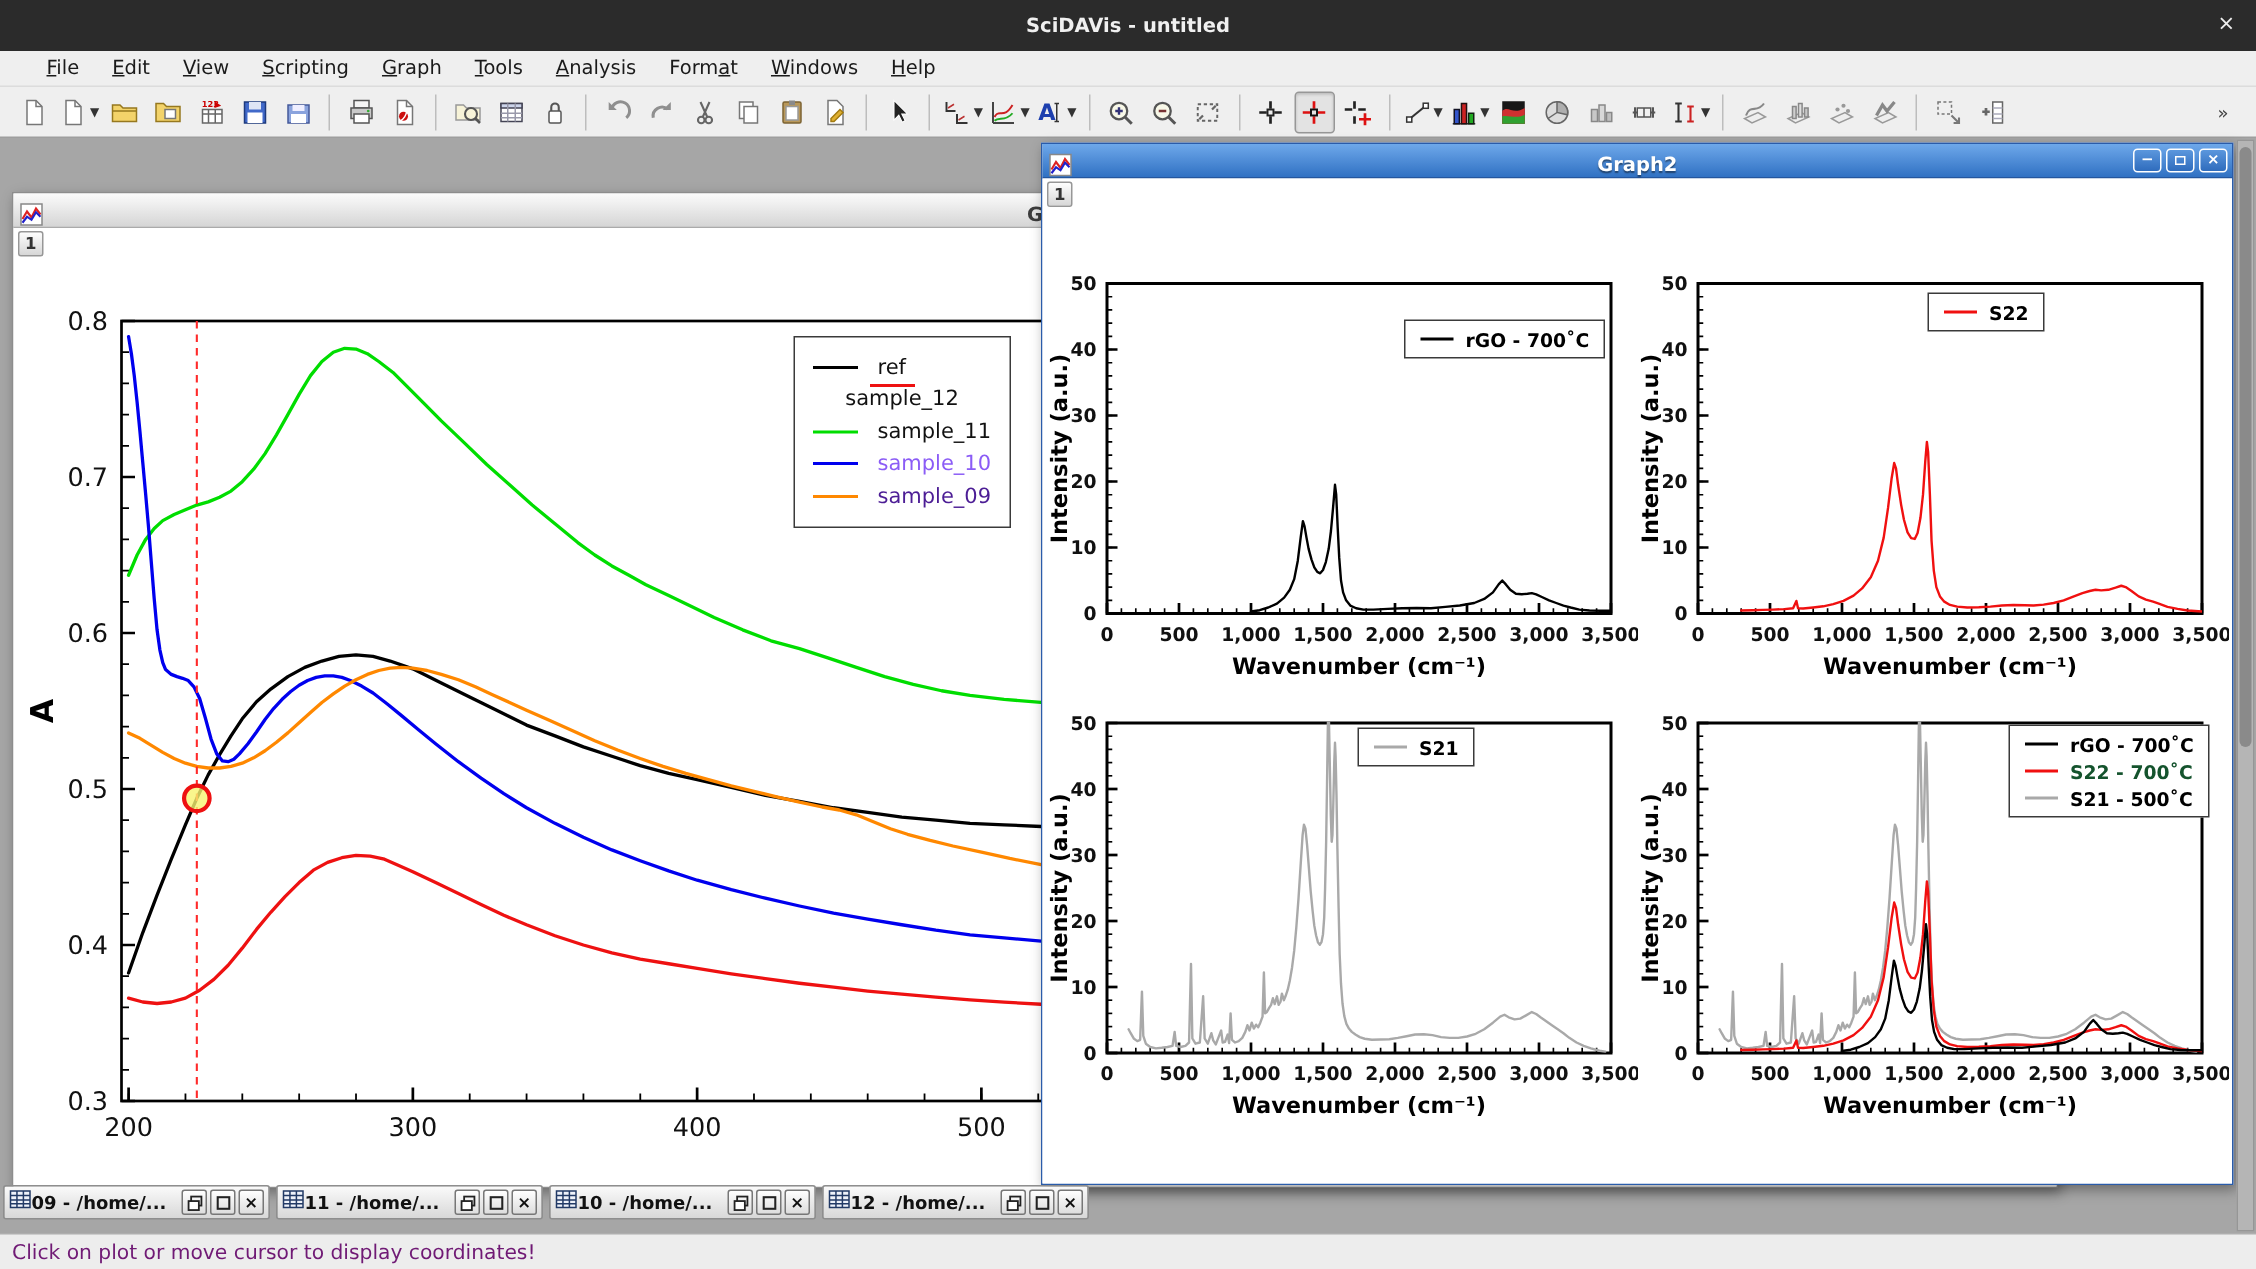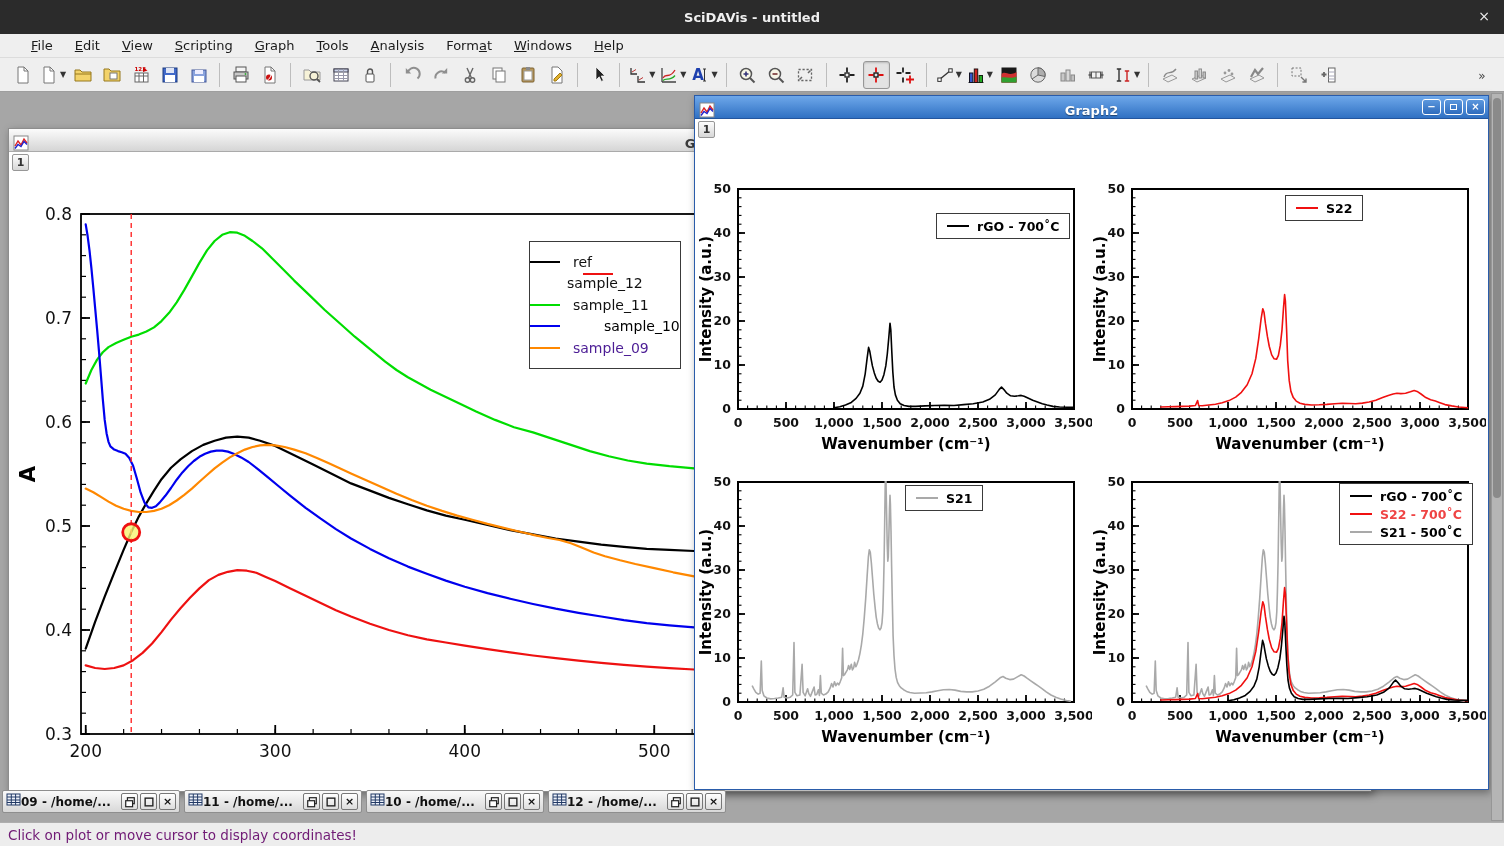--- a/index.html
+++ b/index.html
@@ -441,36 +441,36 @@
             <text x="63" y="68.95" text-anchor="end" font-size="17" fill="#111" font-weight="normal">0.8</text>
             <text x="26" y="323" text-anchor="middle" font-size="21" font-weight="bold" fill="#000" transform="rotate(-90 26 323)">A</text>
             <polyline points="76.7,497.7 86.2,470.7 95.7,445.7 105.2,421.8 114.6,398.9 122.2,381.2 129.8,365.6 137.4,352.1 145.0,339.6 152.5,328.2 162.0,316.8 171.5,308.4 182.9,300.1 194.2,293.9 205.6,289.7 217.0,286.6 228.3,285.6 239.7,286.6 251.1,289.7 266.2,294.9 285.2,304.3 304.1,313.6 323.1,323.0 342.0,332.4 361.0,339.6 379.9,346.9 398.9,353.2 417.8,359.4 436.8,364.6 455.8,368.8 478.5,374.0 501.2,379.2 524.0,383.3 546.7,387.5 569.5,390.6 592.2,393.7 614.9,395.8 637.7,397.9 660.4,398.9 685.1,400.0" fill="none" stroke="#000000" stroke-width="2.2" stroke-linejoin="round" stroke-linecap="round" clip-path=""></polyline>
             <polyline points="76.7,514.4 86.2,517.0 95.7,518.0 105.2,517.0 114.6,514.4 124.1,509.2 133.6,501.9 143.1,492.5 152.5,481.1 162.0,468.6 171.5,457.2 181.0,446.8 190.4,437.4 199.9,429.1 209.4,423.9 218.9,420.8 228.3,419.2 237.8,419.7 247.3,421.8 256.8,426.0 266.2,430.1 281.4,437.4 296.6,444.7 311.7,452.0 326.9,459.2 342.0,465.5 361.0,472.8 379.9,479.0 398.9,484.2 417.8,488.4 436.8,491.5 455.8,494.6 478.5,498.2 501.2,501.4 524.0,504.5 546.7,507.1 569.5,509.7 592.2,511.8 614.9,513.8 637.7,515.6 660.4,517.1 685.1,518.5" fill="none" stroke="#ee1111" stroke-width="2.2" stroke-linejoin="round" stroke-linecap="round" clip-path=""></polyline>
             <polyline points="76.7,232.5 82.4,219.0 88.1,208.6 93.8,201.3 99.5,196.1 107.1,192.0 114.6,188.8 122.2,185.7 129.8,183.6 137.4,180.5 145.0,176.4 152.5,170.1 160.1,161.8 167.7,151.4 175.3,138.9 182.9,125.4 190.4,111.9 198.0,99.4 205.6,90.0 213.2,83.8 220.8,81.2 228.3,81.7 235.9,84.8 243.5,90.0 253.0,97.3 262.5,106.7 273.8,118.1 285.2,129.6 300.4,144.1 315.5,158.7 330.7,172.2 345.8,185.7 361.0,198.2 376.2,210.7 387.5,219.0 398.9,226.3 410.3,232.5 421.6,238.8 436.8,246.0 452.0,253.3 467.1,260.6 486.1,268.9 505.0,276.2 524.0,281.4 542.9,287.6 561.9,293.9 580.8,300.1 599.8,305.3 618.7,309.5 637.7,312.6 660.4,315.2 685.1,317.3" fill="none" stroke="#00dd00" stroke-width="2.2" stroke-linejoin="round" stroke-linecap="round" clip-path=""></polyline>
             <polyline points="76.7,73.4 78.6,84.8 80.5,99.4 82.4,117.1 84.3,136.8 86.2,157.6 88.1,178.4 90.0,200.3 91.9,224.2 93.8,248.1 95.7,268.9 97.6,282.4 99.5,290.8 101.4,295.4 105.2,298.6 109.0,300.1 112.7,301.2 116.5,302.7 120.3,306.9 124.1,314.7 127.9,327.7 131.7,341.7 135.5,351.6 139.3,356.3 143.1,356.8 146.9,355.2 150.6,351.6 156.3,344.8 162.0,337.0 167.7,328.7 173.4,321.4 179.1,315.2 184.8,310.0 190.4,305.8 196.1,302.7 201.8,300.6 207.5,299.6 213.2,299.6 218.9,300.6 224.6,302.7 232.1,306.4 239.7,311.0 249.2,318.3 258.7,326.1 270.0,335.5 281.4,344.8 296.6,356.8 311.7,367.7 326.9,378.1 342.0,387.5 361.0,397.9 379.9,407.2 398.9,415.6 417.8,422.8 436.8,429.6 455.8,435.8 478.5,442.1 501.2,447.8 524.0,453.0 546.7,457.7 569.5,461.8 592.2,465.5 614.9,469.1 637.7,472.2 660.4,474.3 685.1,476.4" fill="none" stroke="#0000ee" stroke-width="2.2" stroke-linejoin="round" stroke-linecap="round" clip-path=""></polyline>
             <polyline points="76.7,337.6 84.3,341.2 91.9,345.9 99.5,350.6 107.1,354.7 114.6,357.8 122.2,359.9 129.8,361.0 137.4,361.0 145.0,359.9 152.5,357.8 160.1,354.2 167.7,349.5 175.3,343.8 182.9,337.6 190.4,330.8 198.0,324.0 205.6,317.3 213.2,311.6 220.8,306.4 228.3,302.2 235.9,298.6 243.5,296.0 251.1,294.4 258.7,293.9 266.2,294.4 275.7,296.0 285.2,298.6 296.6,302.2 307.9,306.9 319.3,312.1 330.7,317.3 342.0,322.5 357.2,329.2 372.4,336.0 387.5,342.8 402.7,349.0 417.8,354.7 433.0,359.9 448.2,364.6 463.3,368.8 478.5,372.9 493.7,376.6 508.8,380.2 524.0,383.8 539.1,387.0 550.5,389.0 561.9,392.2 573.2,396.8 584.6,401.5 596.0,405.2 611.1,409.3 626.3,413.0 645.3,417.1 664.2,421.3 685.1,425.4" fill="none" stroke="#ff8800" stroke-width="2.2" stroke-linejoin="round" stroke-linecap="round" clip-path=""></polyline>
             <line x1="122.21913580246914" y1="63" x2="122.21913580246914" y2="583" stroke="#ff2a2a" stroke-width="1.4" stroke-dasharray="5 4"></line>
             <circle cx="122.21913580246914" cy="381.24" r="8.5" fill="#f8f470" fill-opacity="0.8" stroke="#ee1111" stroke-width="2.8"></circle>
           </svg></div>
-      <div id="uvvis-legend" class="legend" style="left:520px;top:89px;padding:9px 0">
+      <div id="uvvis-legend" class="legend" style="left:520px;top:72px;padding:9px 12px">
           <div class="lrow" style="display: flex; align-items: center; height: 21.5px;">
             <span class="lswatch" style="width: 30px; border-top: 2.4px solid rgb(0, 0, 0); margin-right: 13px;"></span>
             <span style="font-size: 14px; color: rgb(17, 17, 17);">ref</span>
           </div>
           <div class="lrow" style="display: flex; align-items: center; height: 21.5px; flex-direction: column;">
             <span class="lswatch" style="width: 30px; border-top: 2.4px solid rgb(238, 17, 17); margin-right: 13px;"></span>
             <span style="font-size: 14px; color: rgb(17, 17, 17);">sample_12</span>
           </div>
           <div class="lrow" style="display: flex; align-items: center; height: 21.5px;">
             <span class="lswatch" style="width: 30px; border-top: 2.4px solid rgb(0, 221, 0); margin-right: 13px;"></span>
             <span style="font-size: 14px; color: rgb(17, 17, 17);">sample_11</span>
           </div>
           <div class="lrow" style="display: flex; align-items: center; height: 21.5px;">
             <span class="lswatch" style="width: 30px; border-top: 2.4px solid rgb(0, 0, 238); margin-right: 13px;"></span>
-            <span style="font-size: 14px; color: #000000; margin-left: 31px;">sample_10</span>
+            <span style="font-size: 14px; color: #8b5cf6;">sample_10</span>
           </div>
           <div class="lrow" style="display: flex; align-items: center; height: 21.5px;">
             <span class="lswatch" style="width: 30px; border-top: 2.4px solid rgb(255, 136, 0); margin-right: 13px;"></span>
             <span style="font-size: 14px; color: #4c1d95;">sample_09</span>
           </div>
         </div>
     </div>
   </div>
 
   <div id="graph2" class="win">
@@ -915,21 +915,21 @@
             <polyline points="68.8,228.0 76.5,227.8 83.2,227.6 89.9,227.4 97.6,227.1 103.4,226.5 105.6,221.6 106.7,226.5 110.1,226.7 116.8,226.0 123.5,225.2 130.2,223.8 137.0,221.6 143.7,218.1 149.4,213.3 155.2,205.8 160.0,194.8 163.8,179.4 166.7,159.6 169.1,139.8 170.8,129.7 172.0,133.2 173.4,144.2 175.4,157.4 177.3,167.5 179.7,175.9 182.1,179.8 184.5,180.3 186.4,176.3 188.3,166.2 190.0,150.8 191.5,128.8 192.6,115.6 193.4,122.2 194.6,150.8 195.7,181.6 197.2,201.4 198.9,212.4 201.3,218.6 204.2,222.1 208.0,224.3 212.8,225.4 219.5,226.0 227.2,225.8 234.9,225.4 242.6,224.7 250.2,224.3 257.9,224.5 263.7,224.7 270.4,224.1 277.1,223.0 283.8,221.2 290.6,218.6 296.3,216.4 301.1,215.0 305.0,214.2 308.8,214.6 313.6,214.2 318.4,212.8 322.2,211.5 325.1,212.4 329.0,215.0 333.8,218.6 338.6,220.8 343.4,222.1 347.2,223.4 353.0,225.6 359.7,226.9 366.4,228.0 376.0,228.7" fill="none" stroke="#f01010" stroke-width="1.6" stroke-linejoin="round" stroke-linecap="round" clip-path="url(#clip3)"></polyline>
             <polyline points="136.0,228.7 141.8,227.8 147.5,226.0 153.3,223.4 158.1,219.4 161.9,214.2 164.8,207.1 167.2,194.8 169.1,179.4 170.6,168.4 171.7,171.9 173.0,179.4 174.4,186.9 176.3,193.9 178.2,199.2 180.2,202.3 182.1,203.2 184.0,201.0 185.9,195.7 187.8,186.9 189.3,175.0 190.7,159.6 192.0,144.2 192.8,150.8 193.8,172.8 194.8,192.6 196.0,208.0 197.4,215.9 199.4,221.2 202.2,224.7 206.1,226.5 210.9,227.4 217.6,227.4 227.2,226.9 236.8,226.5 246.4,226.3 256.0,226.5 265.6,225.6 275.2,224.7 284.8,223.0 291.5,220.3 297.3,215.9 301.1,210.6 303.5,208.0 305.9,210.6 308.8,214.2 312.6,216.8 316.5,217.2 320.3,216.8 323.2,216.4 326.1,217.2 329.9,219.0 334.7,221.2 339.5,223.0 344.3,224.7 349.1,226.0 354.9,227.4 361.6,228.0 369.3,228.2 376.0,228.2" fill="none" stroke="#000000" stroke-width="1.6" stroke-linejoin="round" stroke-linecap="round" clip-path="url(#clip3)"></polyline>
           </svg></div>
         <div class="legend" style="left: 644px; top: 364px; padding: 3px 10px; border-width: 1.5px;">
           <div class="lrow" style="display: flex; align-items: center; height: 18px;">
             <span class="lswatch" style="width: 22px; border-top: 2.6px solid rgb(0, 0, 0); margin-right: 8px;"></span>
             <span style="font-size: 12.5px; font-weight: bold; color: rgb(0, 0, 0); white-space: nowrap;">rGO - 700˚C</span>
           </div>
           <div class="lrow" style="display: flex; align-items: center; height: 18px;">
             <span class="lswatch" style="width: 22px; border-top: 2.6px solid rgb(240, 16, 16); margin-right: 8px;"></span>
-            <span style="font-size: 12.5px; font-weight: bold; color: #ef4444; white-space: nowrap;">S22 - 700˚C</span>
+            <span style="font-size: 12.5px; font-weight: bold; color: #14532d; white-space: nowrap;">S22 - 700˚C</span>
           </div>
           <div class="lrow" style="display: flex; align-items: center; height: 18px;">
             <span class="lswatch" style="width: 22px; border-top: 2.6px solid rgb(169, 169, 169); margin-right: 8px;"></span>
             <span style="font-size: 12.5px; font-weight: bold; color: rgb(0, 0, 0); white-space: nowrap;">S21 - 500˚C</span>
           </div>
         </div>
       </div>
   </div>
 
   <div id="taskbar">

